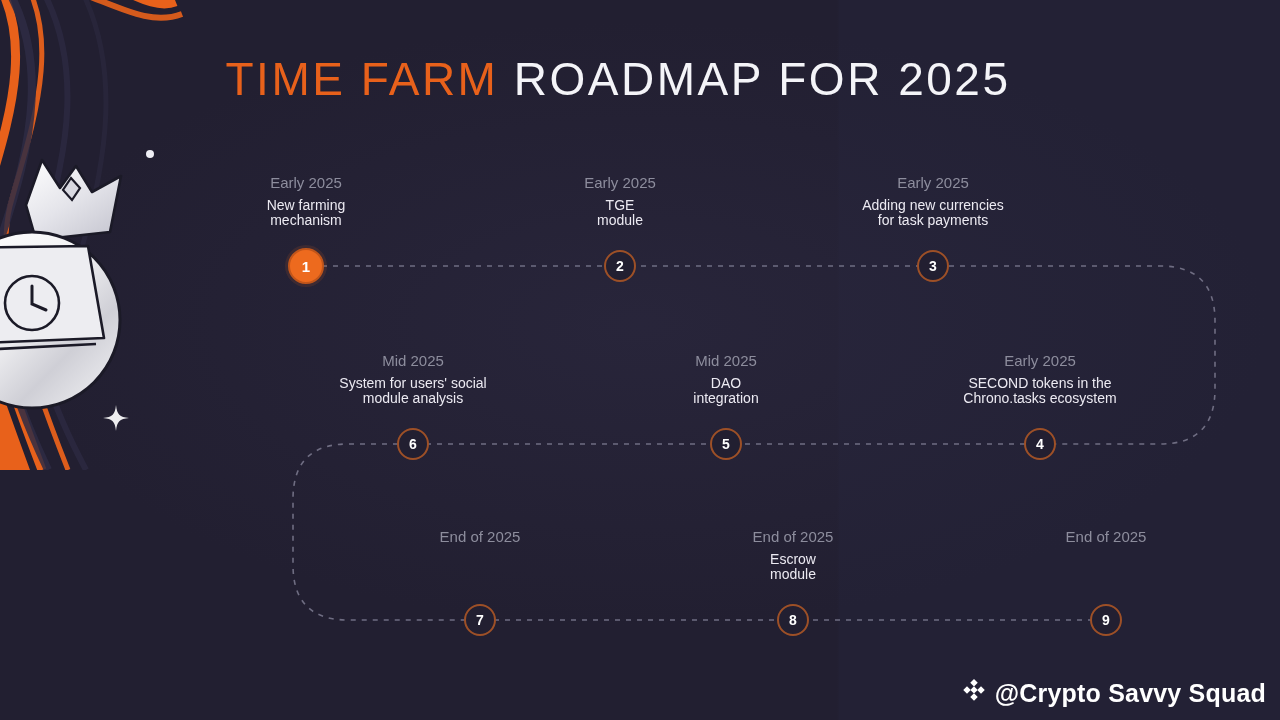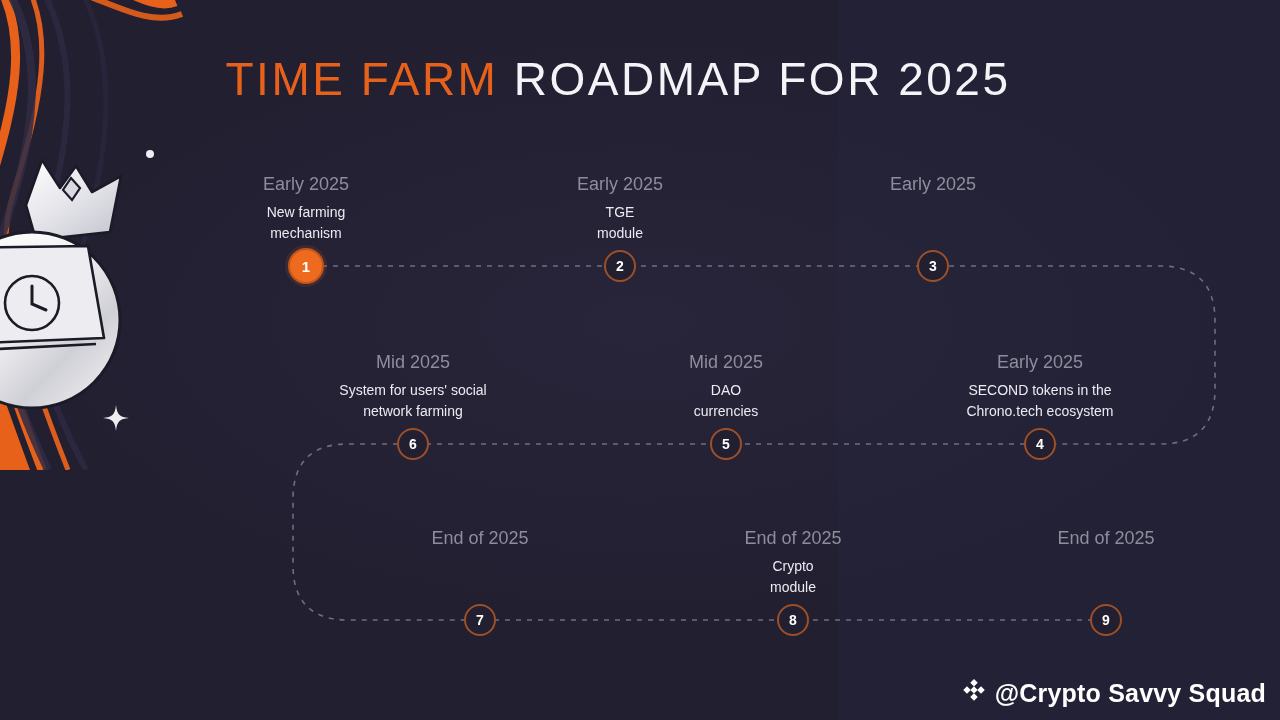--- a/index.html
+++ b/index.html
@@ -70,28 +70,28 @@
     border:2px solid #c1551a;
     box-shadow:0 0 0 3px rgba(237,106,30,.12);
     font-size:15px;
   }
   .ms{
     position:absolute;
     text-align:center;
     z-index:3;
   }
   .ms .date{
-    font-size:18px;
+    font-size:15px;
     color:#8d8d9d;
     margin-bottom:7px;
     white-space:nowrap;
   }
   .ms .label{
     font-size:14px;
-    line-height:21px;
+    line-height:15px;
     color:#eceaf2;
     white-space:pre-line;
   }
 
   
   .watermark{
     position:absolute; right:14px; bottom:10px;
     display:flex; align-items:center; gap:7px;
     color:#ffffff;
     font-size:25px;
@@ -189,62 +189,64 @@
     <div class="date">Early 2025</div>
     <div class="label">TGE
 module</div>
   </div>
   <div class="node" style="left:604px; top:250px;">
     <span>2</span>
   </div>
 
   <div class="ms" style="left:813px; top:174px; width:240px;">
     <div class="date">Early 2025</div>
+    <div class="label">Adding new currencies
+for task payments</div>
   </div>
   <div class="node" style="left:917px; top:250px;">
     <span>3</span>
   </div>
 
   <div class="ms" style="left:920px; top:352px; width:240px;">
     <div class="date">Early 2025</div>
     <div class="label">SECOND tokens in the
-Chrono.tech ecosystem</div>
+Chrono.tasks ecosystem</div>
   </div>
   <div class="node" style="left:1024px; top:428px;">
     <span>4</span>
   </div>
 
   <div class="ms" style="left:626px; top:352px; width:200px;">
     <div class="date">Mid 2025</div>
     <div class="label">DAO
-currencies</div>
+integration</div>
   </div>
   <div class="node" style="left:710px; top:428px;">
     <span>5</span>
   </div>
 
   <div class="ms" style="left:293px; top:352px; width:240px;">
     <div class="date">Mid 2025</div>
     <div class="label">System for users' social
-network farming</div>
+module analysis</div>
   </div>
   <div class="node" style="left:397px; top:428px;">
     <span>6</span>
   </div>
 
   <div class="ms" style="left:380px; top:528px; width:200px;">
     <div class="date">End of 2025</div>
   </div>
   <div class="node" style="left:464px; top:604px;">
     <span>7</span>
   </div>
 
   <div class="ms" style="left:693px; top:528px; width:200px;">
     <div class="date">End of 2025</div>
-    <div class="label">Crypto
+    <div class="label">Escrow
 module</div>
   </div>
   <div class="node" style="left:777px; top:604px;">
     <span>8</span>
   </div>
 
   <div class="ms" style="left:1006px; top:528px; width:200px;">
     <div class="date">End of 2025</div>
   </div>
   <div class="node" style="left:1090px; top:604px;">

